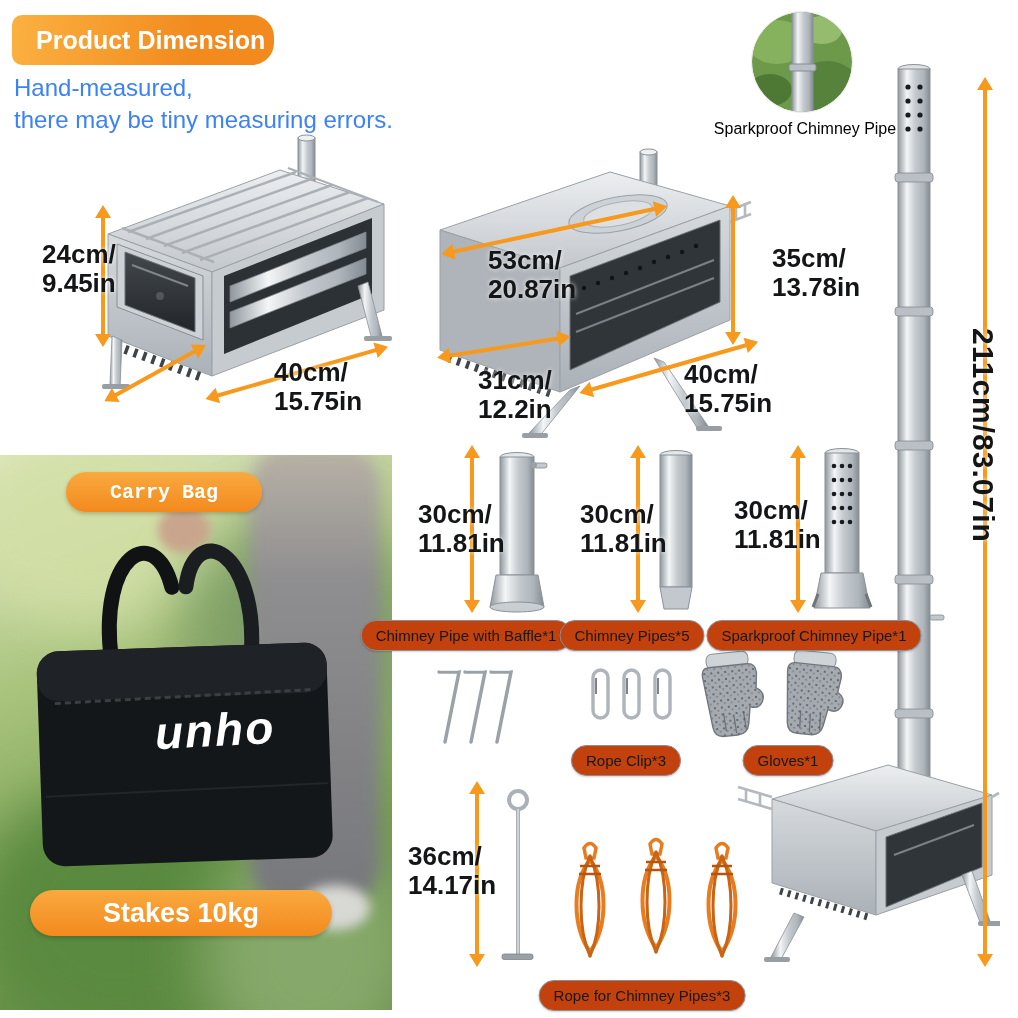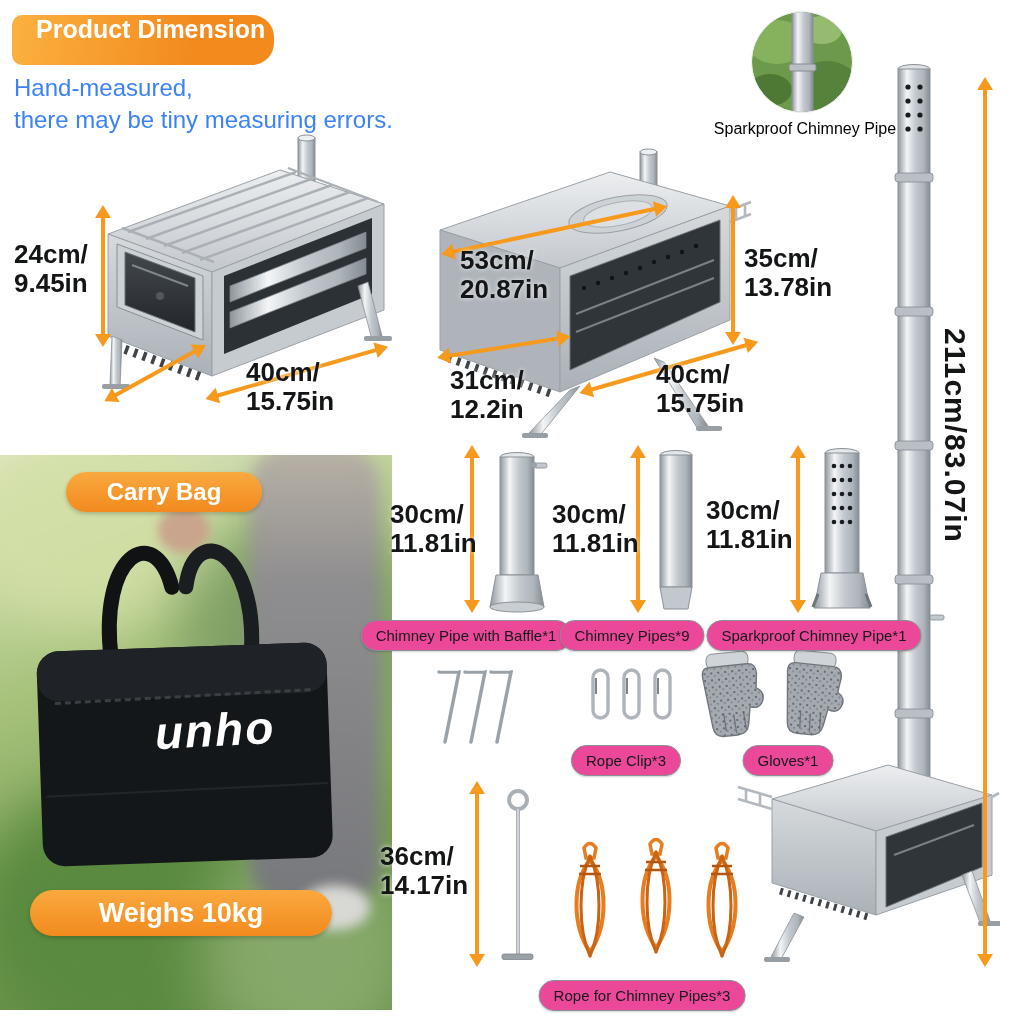--- a/index.html
+++ b/index.html
@@ -2,47 +2,47 @@
 <html><head>
 <meta charset="utf-8">
 <style>
   html,body{margin:0;padding:0;background:#fff;}
   .canvas{position:relative;width:1018px;height:1018px;background:#fff;overflow:hidden;
           font-family:"Liberation Sans", sans-serif;color:#151718;}
   .abs{position:absolute;}
   
   .banner{position:absolute;left:12px;top:15px;width:262px;height:50px;
           background:linear-gradient(100deg,#fbb140,#f28a1e 70%);
-          border-radius:10px 22px 22px 10px;display:flex;align-items:flex-start;
+          border-radius:10px 22px 22px 10px;display:flex;align-items:center;
           padding-left:24px;box-sizing:border-box;z-index:4;}
   .banner span{color:#fff;font-size:25px;font-weight:700;}
   .subtitle{position:absolute;left:14px;top:72px;font-size:24px;line-height:1.32;
             color:#3b82f6;white-space:pre-line;z-index:4;}
   
   .dim{position:absolute;font-size:26px;font-weight:700;line-height:1.12;color:#131516;
-       white-space:pre-line;z-index:7;text-shadow:0 0 5px rgba(255,255,255,.85);}
+       white-space:pre-line;z-index:7;text-shadow:0 0 5px rgba(255,255,255,.85);margin-left:28px;}
   .dim.vert{writing-mode:vertical-rl;font-size:30px;letter-spacing:1px;}
   
   .arr{position:absolute;background:#f6991c;z-index:6;}
   .arr.v{width:4px;}
   .arr.h{height:4px;transform-origin:left center;}
   .arr::before,.arr::after{content:"";position:absolute;border:solid transparent;width:0;height:0;}
   .arr.v::before{left:-6px;top:-11px;border-width:0 8px 13px 8px;border-bottom-color:#f6991c;}
   .arr.v::after{left:-6px;bottom:-11px;border-width:13px 8px 0 8px;border-top-color:#f6991c;}
   .arr.h::before{top:-6px;left:-11px;border-width:8px 13px 8px 0;border-right-color:#f6991c;}
   .arr.h::after{top:-6px;right:-11px;border-width:8px 0 8px 13px;border-left-color:#f6991c;}
   
-  .pill{position:absolute;transform:translateX(-50%);background:#ec4899;border:1.5px solid #8a8f94;
+  .pill{position:absolute;transform:translateX(-50%);background:#c2410c;border:1.5px solid #8a8f94;
         border-radius:17px;padding:6px 14px;font-size:15px;font-weight:500;color:#17191b;
         white-space:nowrap;z-index:8;box-shadow:0 1px 2px rgba(0,0,0,.18);}
   
   .opill{position:absolute;background:linear-gradient(180deg,#f9a93f,#f28a1e);color:#fff;
          font-weight:700;display:flex;align-items:center;justify-content:center;z-index:9;
          box-shadow:0 2px 4px rgba(0,0,0,.2);}
-  .opill.carry{left:66px;top:472px;width:196px;height:40px;border-radius:21px;font-size:24px;}
+  .opill.carry{left:66px;top:472px;width:196px;height:40px;border-radius:21px;font-size:20px;font-family:Liberation Mono, monospace;}
   .opill.weighs{left:30px;top:890px;width:302px;height:46px;border-radius:25px;font-size:27px;}
   
   .feature-circle{position:absolute;left:752px;top:12px;width:100px;height:100px;border-radius:50%;
                   overflow:hidden;z-index:3;box-shadow:0 0 0 1px rgba(0,0,0,.08);}
   .feature-label{position:absolute;left:805px;top:120px;transform:translateX(-50%);
                  font-size:16px;font-weight:400;color:#000;white-space:nowrap;z-index:7;}
   
   .photo{position:absolute;left:0;top:455px;width:392px;height:555px;overflow:hidden;z-index:1;
          background:linear-gradient(160deg,#e3e9c8 0%,#a8c37c 35%,#789e53 70%,#587f3d 100%);}
   .blob{position:absolute;border-radius:50%;}
@@ -364,21 +364,21 @@
         <path d="M240,165 C250,60 188,28 177,95" stroke="#1b1e21" stroke-width="15" fill="none" stroke-linecap="round"></path>
         <rect x="25" y="155" width="290" height="215" rx="22" fill="#14171a"></rect>
         <rect x="25" y="155" width="290" height="50" rx="22" fill="#1f2327"></rect>
         <line x1="42" y1="207" x2="300" y2="202" stroke="#3a3f44" stroke-width="3" stroke-dasharray="6 4"></line>
         <line x1="30" y1="300" x2="312" y2="296" stroke="#222629" stroke-width="2"></line>
       </g>
     </svg>
     <div class="brand-logo" style="left:140px;top:248px;position:absolute">unho</div>
   </div>
   <div class="opill carry">Carry Bag</div>
-  <div class="opill weighs">Weighs 10kg</div>
+  <div class="opill weighs">Stakes 10kg</div>
 
   <div class="arr v" style="left:101px;top:216px;height:120px"></div>
   <div class="arr h" style="left:114px;top:394px;width:94px;transform:rotate(-29deg)"></div>
   <div class="arr h" style="left:216px;top:394px;width:168px;transform:rotate(-16deg)"></div>
   <div class="arr h" style="left:452px;top:250px;width:209px;transform:rotate(-12deg)"></div>
   <div class="arr v" style="left:731px;top:206px;height:128px"></div>
   <div class="arr h" style="left:448px;top:354px;width:113px;transform:rotate(-9deg)"></div>
   <div class="arr h" style="left:590px;top:388px;width:164px;transform:rotate(-16deg)"></div>
   <div class="arr v" style="left:983px;top:88px;height:868px"></div>
   <div class="arr v" style="left:470px;top:456px;height:146px"></div>
@@ -402,19 +402,19 @@
   <div class="dim" style="left:390px;top:500px">30cm/
 11.81in</div>
   <div class="dim" style="left:552px;top:500px">30cm/
 11.81in</div>
   <div class="dim" style="left:706px;top:496px">30cm/
 11.81in</div>
   <div class="dim" style="left:380px;top:842px">36cm/
 14.17in</div>
 
   <div class="pill" style="left:466px;top:620px">Chimney Pipe with Baffle*1</div>
-  <div class="pill" style="left:632px;top:620px">Chimney Pipes*9</div>
+  <div class="pill" style="left:632px;top:620px">Chimney Pipes*5</div>
   <div class="pill" style="left:814px;top:620px">Sparkproof Chimney Pipe*1</div>
   <div class="pill" style="left:626px;top:745px">Rope Clip*3</div>
   <div class="pill" style="left:788px;top:745px">Gloves*1</div>
   <div class="pill" style="left:642px;top:980px">Rope for Chimney Pipes*3</div>
 
 </div>
 
 </body></html>

